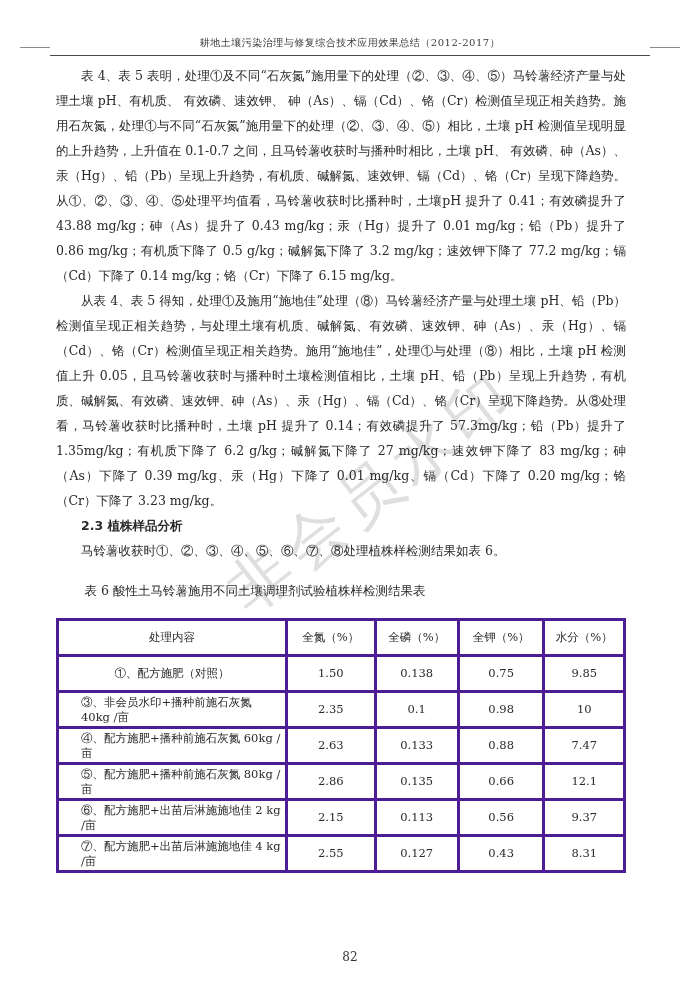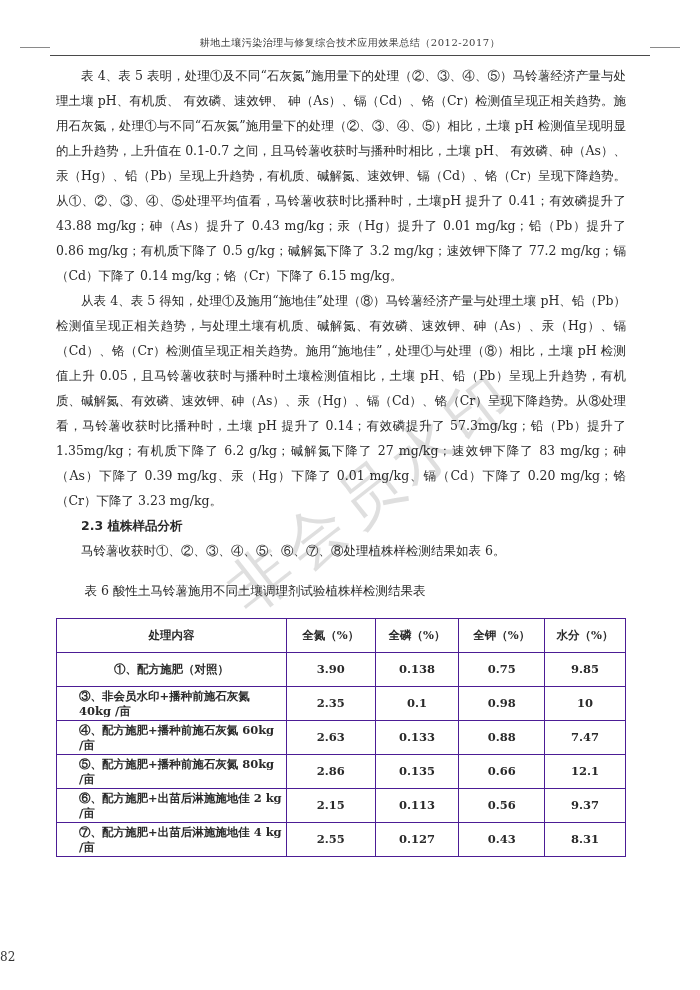--- a/index.html
+++ b/index.html
@@ -45,30 +45,30 @@
   table.data-table{
     width:570px;border-collapse:collapse;table-layout:fixed;
     font-size:11.5px;margin-top:1px;
   }
   table.data-table col.c0{width:40.4%;}
   table.data-table col.c1{width:15.6%;}
   table.data-table col.c2{width:14.7%;}
   table.data-table col.c3{width:15.1%;}
   table.data-table col.c4{width:14.2%;}
   table.data-table th, table.data-table td{
-    border:1px solid #4c1d95;height:33px;padding:0 4px;
-    text-align:center;font-weight:bold;line-height:15px;
+    border:3px solid #4c1d95;height:33px;padding:0 4px;
+    text-align:center;font-weight:normal;line-height:15px;
   }
   table.data-table td.treat{text-align:left;padding-left:22px;}
   table.data-table tbody tr:first-child td.treat{text-align:center;padding-left:4px;}
 
   
   .footer-pagenum{
     position:absolute;bottom:26px;left:0;width:700px;
-    font-size:12px;color:#333;z-index:1;
+    text-align:center;font-size:12px;color:#333;z-index:1;
   }
 </style>
 </head>
 <body>
 
 <div class="page">
 
   <div class="watermark">非会员水印</div>
 
   <div class="doc-header">
@@ -98,21 +98,21 @@
             <th>处理内容</th>
             <th>全氮（%）</th>
             <th>全磷（%）</th>
             <th>全钾（%）</th>
             <th>水分（%）</th>
           </tr>
       </thead>
       <tbody>
           <tr>
             <td class="treat">①、配方施肥（对照）</td>
-            <td>3.90</td>
+            <td>1.50</td>
             <td>0.138</td>
             <td>0.75</td>
             <td>9.85</td>
           </tr>
           <tr>
             <td class="treat">③、非会员水印+播种前施石灰氮 40kg /亩</td>
             <td>2.35</td>
             <td>0.1</td>
             <td>0.98</td>
             <td>10</td>

